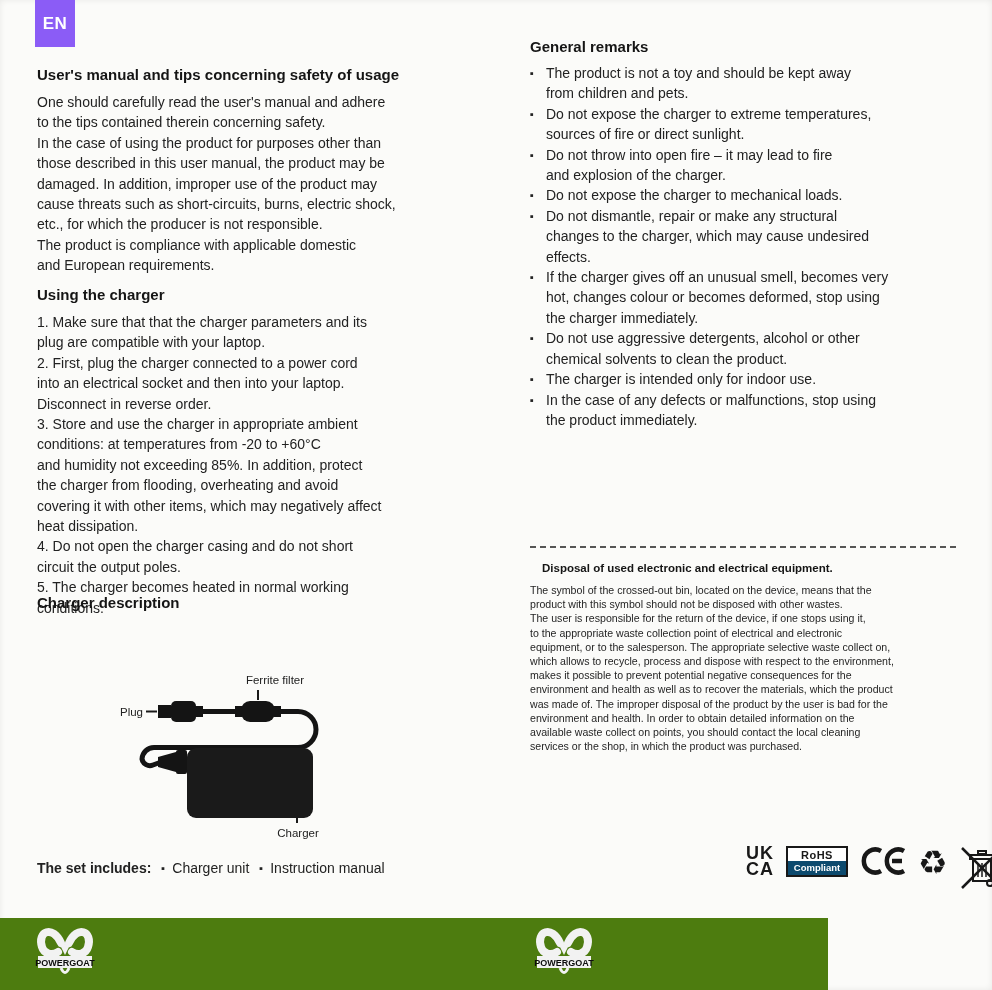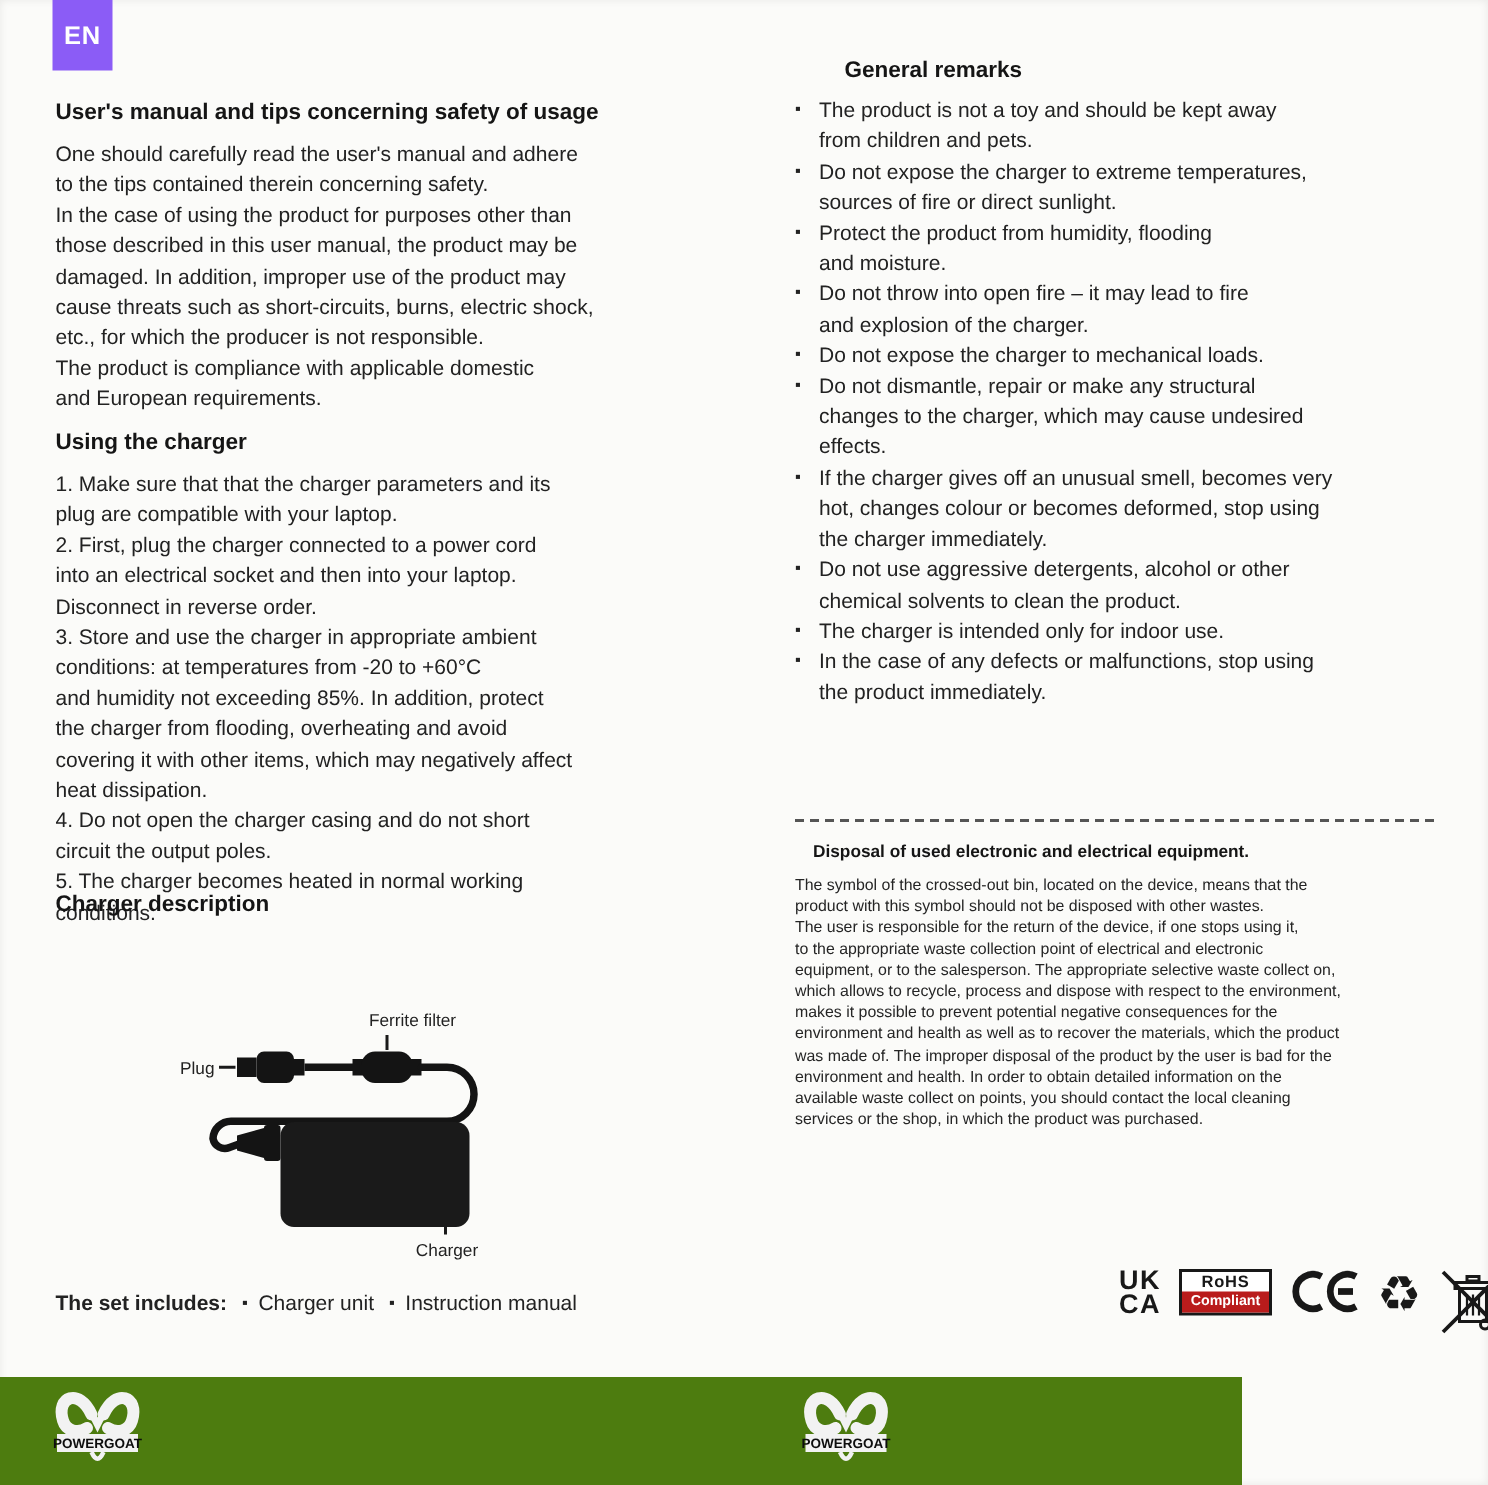--- a/index.html
+++ b/index.html
@@ -27,21 +27,21 @@
   
   .l-title   { left:37px; top:66px;  }
   .l-intro   { left:37px; top:92px;  width:462px; }
   .l-using-h { left:37px; top:286px; }
   .l-using   { left:37px; top:312px; width:462px; }
   .l-desc-h  { left:37px; top:594px; }
   .l-set     { left:37px; top:858px; width:462px; font-size:14px; }
   .l-set b   { font-weight:bold; }
   .l-set .sq { font-size:11px; vertical-align:1px; padding:0 7px 0 10px; }
   
-  .r-head    { left:530px; top:38px;margin-left:33px; }
+  .r-head    { left:530px; top:38px; }
   .remarks {
     position:absolute; left:530px; top:63px; width:446px;
     list-style:none; font-size:14px; line-height:20.4px; color:#222;
   }
   .remarks li { position:relative; padding-left:16px; white-space:pre-line; }
   .remarks li::before {
     content:"▪"; position:absolute; left:0; top:0; font-size:11px; line-height:20.4px; color:#222;
   }
   .dashes {
     position:absolute; left:530px; top:546px; width:426px; height:0;
@@ -57,21 +57,21 @@
   .diagram svg { width:100%; height:100%; }
   .diagram text { font-family:"Liberation Sans",sans-serif; font-size:11.5px; fill:#222; }
   
   .marks {
     position:absolute; left:746px; top:846px; height:52px;
     display:flex; align-items:flex-start; gap:12px; color:#181818;
   }
   .ukca { font-weight:800; font-size:18px; line-height:15.5px; letter-spacing:1px; text-align:center; }
   .rohs { border:2.5px solid #181818; width:62px; text-align:center; background:#fff; }
   .rohs .top { font-size:11px; font-weight:800; letter-spacing:.5px; padding:1px 0 0; color:#181818; }
-  .rohs .bot { background:#b91c1c; color:#fff; font-size:9.5px; font-weight:bold; padding:1px 0 2px; }
+  .rohs .bot { background:#0c4a6e; color:#fff; font-size:9.5px; font-weight:bold; padding:1px 0 2px; }
   .recycle { font-size:33px; line-height:1; color:#181818; }
   
   .footer {
     position:absolute; left:0; top:918px; width:828px; height:72px;
     background:#4d7c0f;
   }
   .goat { position:absolute; top:5px; width:64px; height:60px; }
   .goat.g1 { left:33px; } .goat.g2 { left:532px; }
 </style>
 </head>
@@ -144,22 +144,20 @@
   <div class="l-set body-text" style="white-space:nowrap;">
     <b>The set includes:</b><span class="sq">▪</span><span>Charger unit</span><span class="sq">▪</span><span>Instruction manual</span>
   </div>
 
   <h2 class="sec r-head">General remarks</h2>
   <ul class="remarks">
       <li>The product is not a toy and should be kept away
 from children and pets.</li>
       <li>Do not expose the charger to extreme temperatures,
 sources of fire or direct sunlight.</li>
-      <li>Protect the product from humidity, flooding
-and moisture.</li>
       <li>Do not throw into open fire – it may lead to fire
 and explosion of the charger.</li>
       <li>Do not expose the charger to mechanical loads.</li>
       <li>Do not dismantle, repair or make any structural
 changes to the charger, which may cause undesired
 effects.</li>
       <li>If the charger gives off an unusual smell, becomes very
 hot, changes colour or becomes deformed, stop using
 the charger immediately.</li>
       <li>Do not use aggressive detergents, alcohol or other

